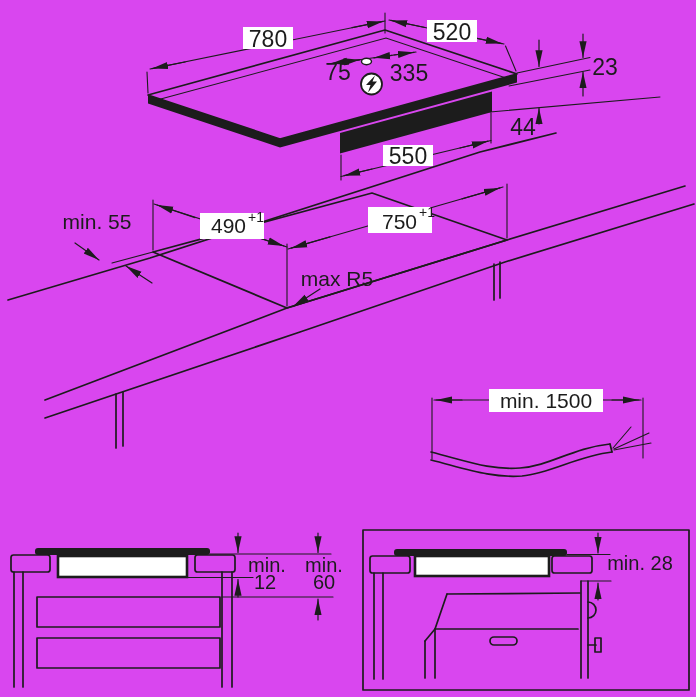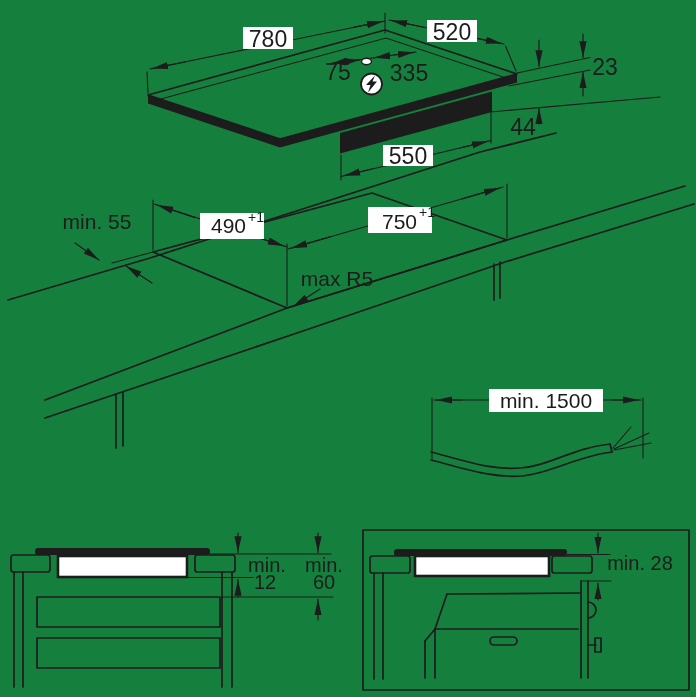--- a/index.html
+++ b/index.html
@@ -1,16 +1,16 @@
 <!DOCTYPE html>
 <html><head>
 <meta charset="utf-8">
 <style>
   html,body{margin:0;padding:0;background:#fff;}
-  .stage{position:relative;width:696px;height:697px;background:#15803d;overflow:hidden;
+  .stage{position:relative;width:696px;height:697px;background:#d946ef;overflow:hidden;
          font-family:"Liberation Sans", sans-serif;}
   svg{display:block;}
   text{fill:#1c1c1c;font-family:"Liberation Sans", sans-serif;}
   .dim-label{font-size:23px;}
   .mid-label{font-size:21px;}
   .sup-label{font-size:14px;}
   .small-label{font-size:20px;}
   .ln{stroke:#1c1c1c;stroke-width:1.7;fill:none;stroke-linecap:round;stroke-linejoin:round;}
   .thin{stroke:#1c1c1c;stroke-width:1.1;fill:none;stroke-linecap:round;}
   .dim{stroke:#1c1c1c;stroke-width:1.2;fill:none;stroke-linecap:round;}

